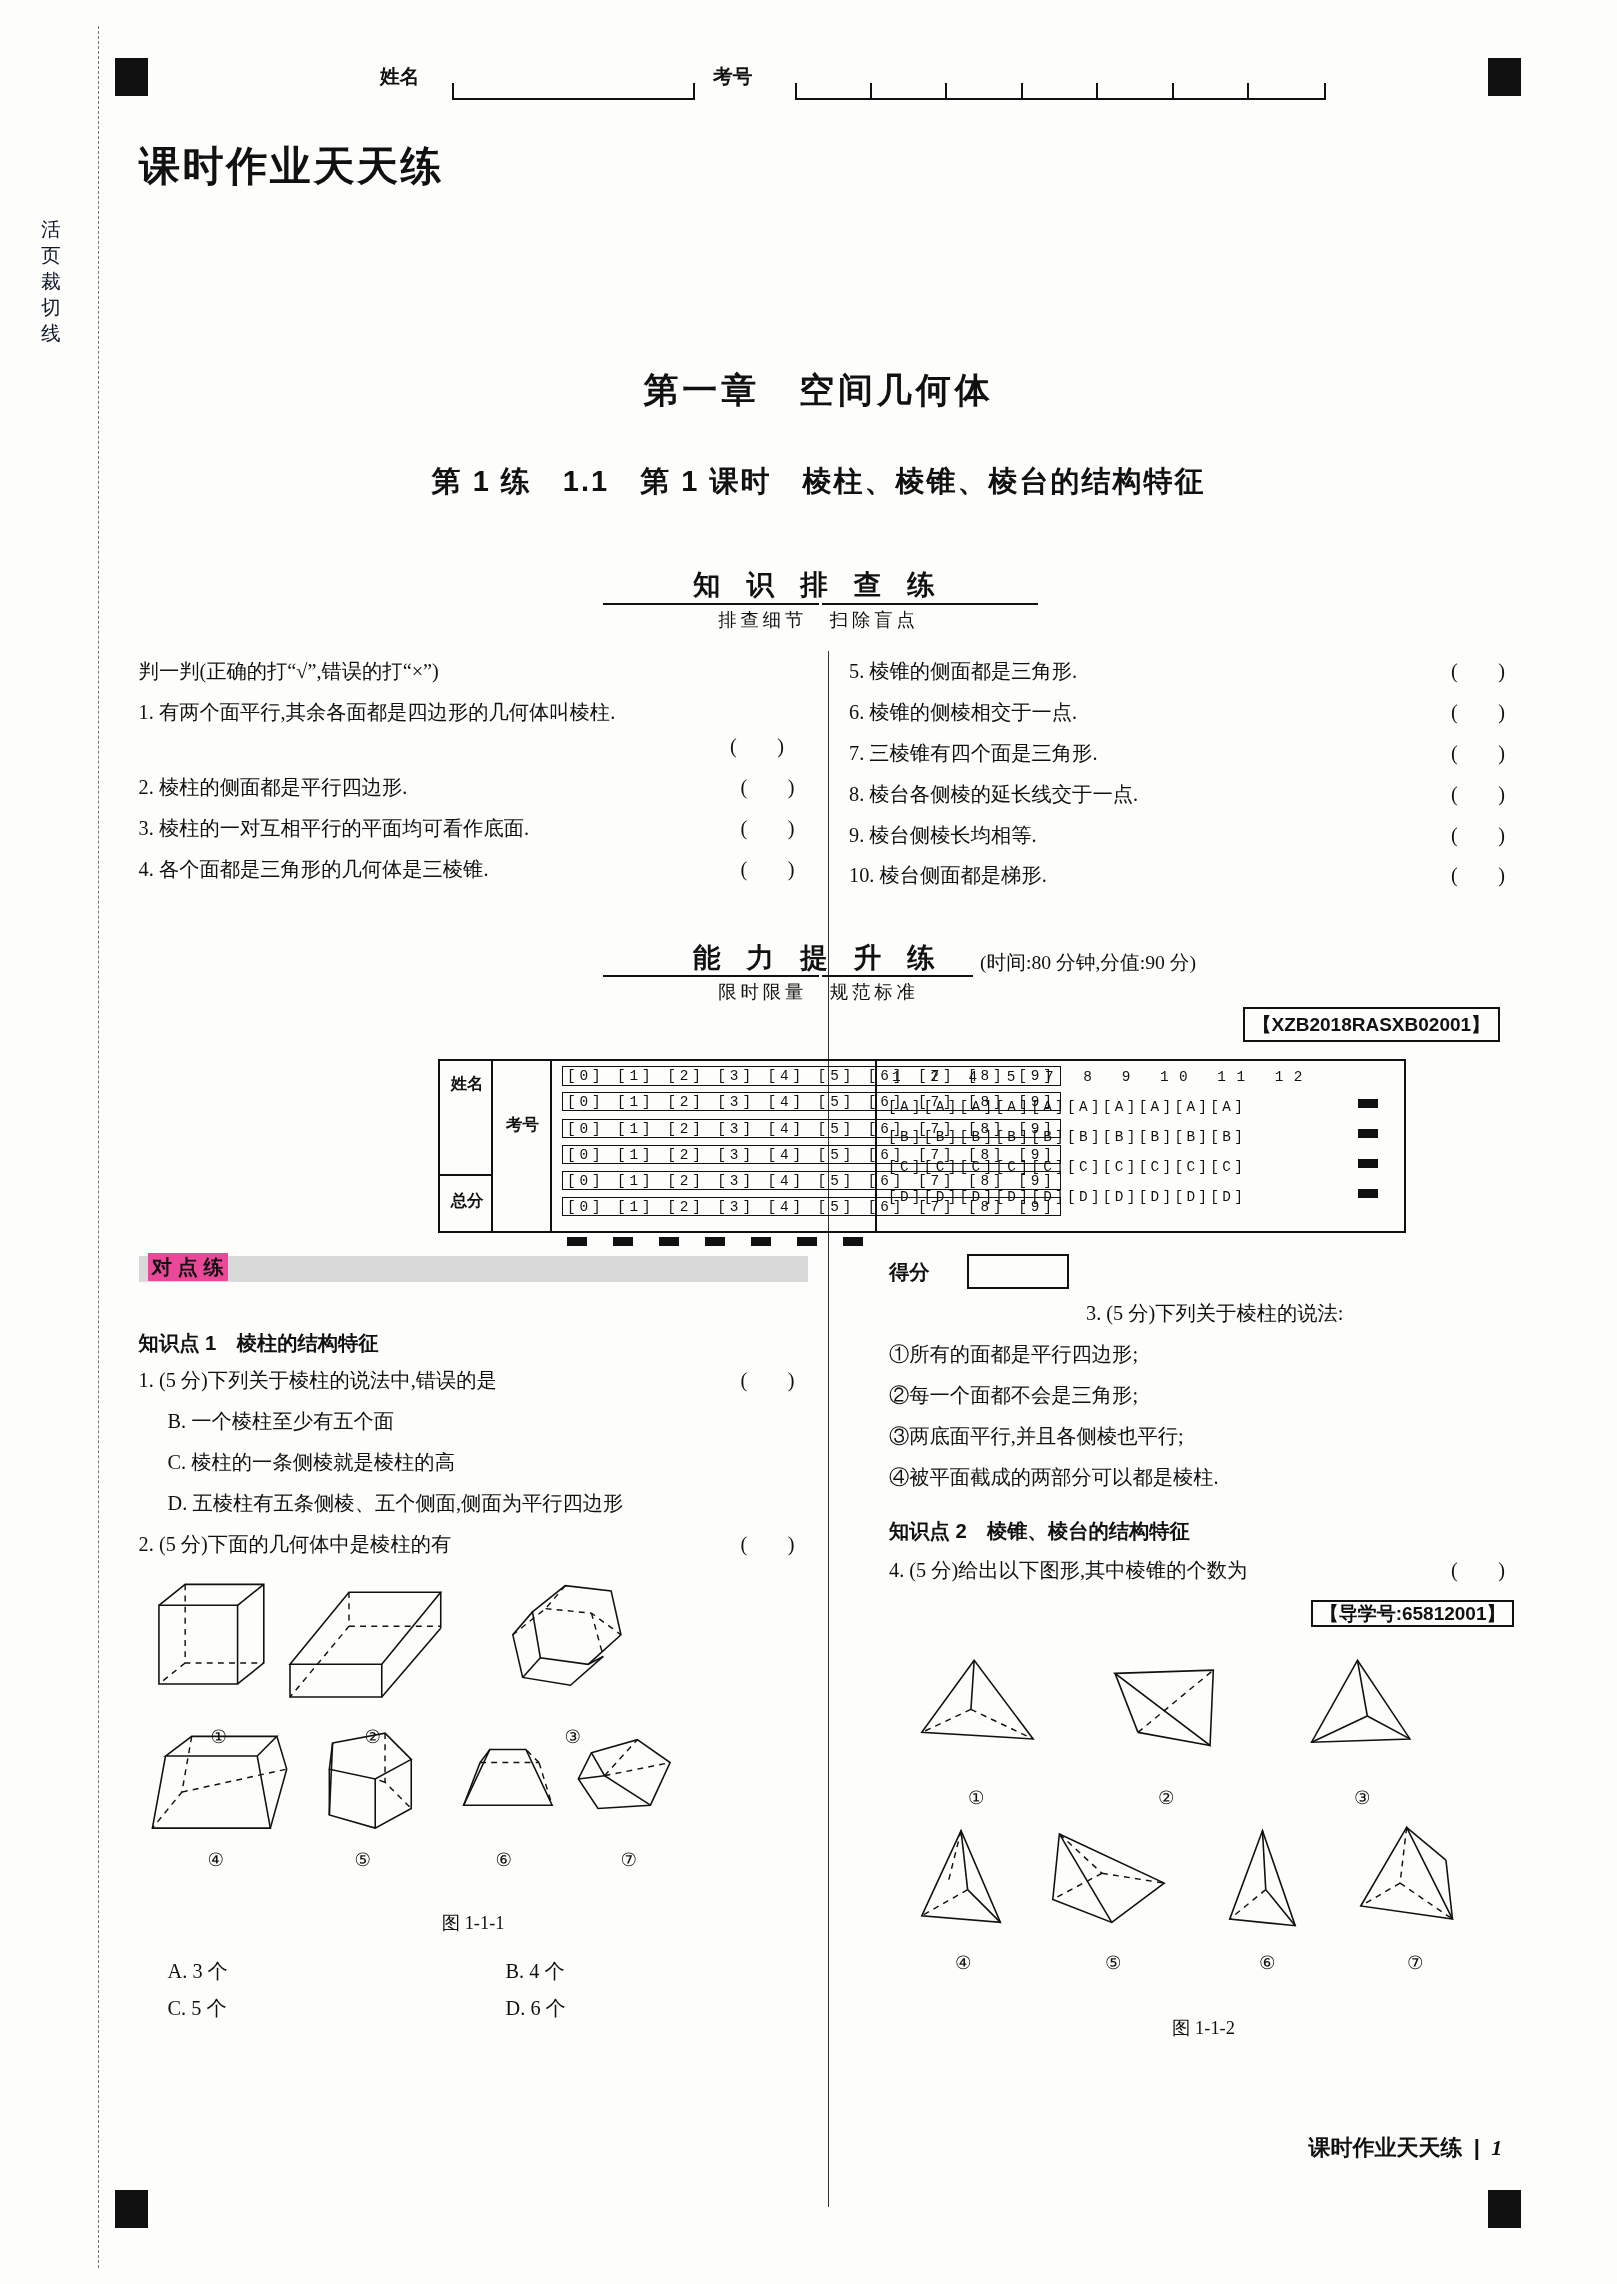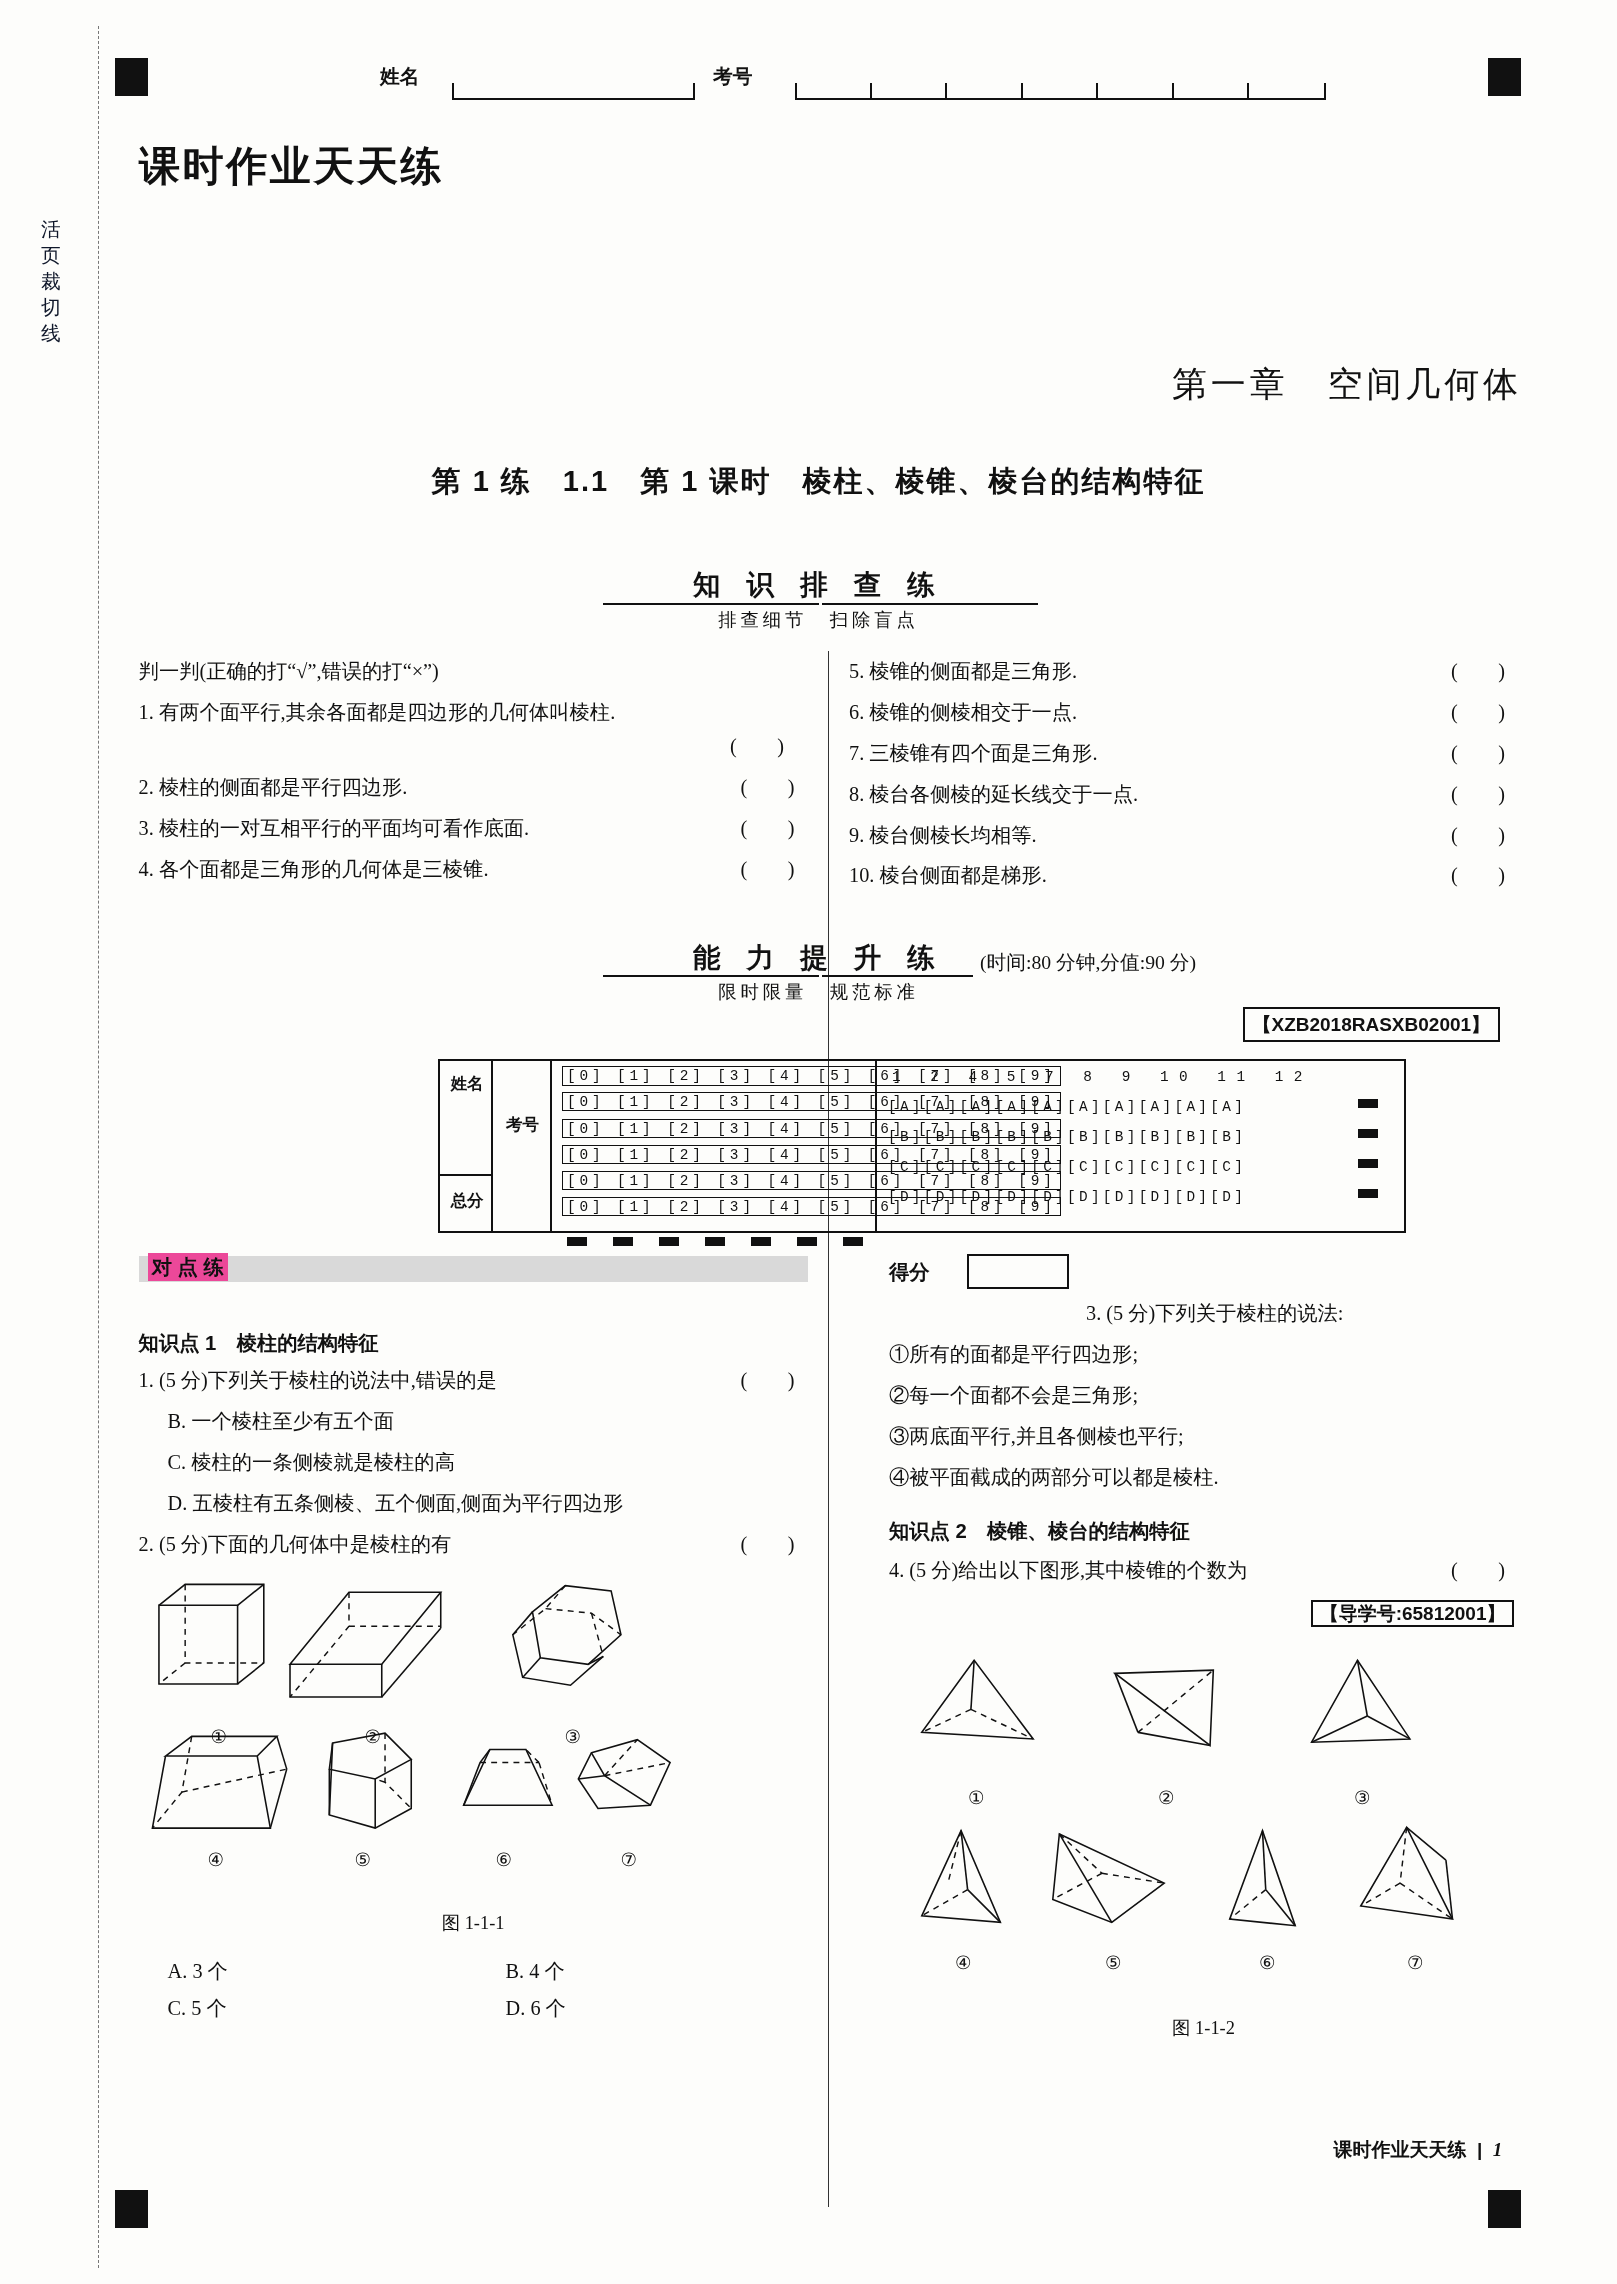--- a/index.html
+++ b/index.html
@@ -21,21 +21,21 @@
   .hdr{position:absolute;top:63px;font-size:19.7px;font-weight:bold;}
   .hdr-name{left:380px;}
   .hdr-no{left:713px;}
   .fieldline{position:absolute;top:98px;border-bottom:2px solid #111;}
   .tick{position:absolute;width:2px;background:#111;}
 
   .mainframe{position:absolute;left:115px;top:115px;width:1407px;height:2072px;}
 
   .bigtitle{position:absolute;left:139px;top:139px;font-size:41px;font-weight:bold;letter-spacing:2.6px;font-family:"Liberation Sans",sans-serif;}
 
-  .chapter{position:absolute;left:0;top:246px;width:1407px;text-align:right;font-size:35px;font-weight:normal;letter-spacing:3.9px;font-family:"Liberation Sans",sans-serif;}
+  .chapter{position:absolute;left:0;top:252px;width:1407px;text-align:center;font-size:35px;font-weight:bold;letter-spacing:3.9px;font-family:"Liberation Sans",sans-serif;}
   .lesson{position:absolute;left:0;top:347px;width:1407px;text-align:center;font-size:29px;font-weight:bold;letter-spacing:2px;font-family:"Liberation Sans",sans-serif;}
 
   .sec1title{position:absolute;left:0;top:452px;width:1407px;text-align:center;}
   .sec1title .t1{font-size:27.5px;font-weight:bold;letter-spacing:9.2px;font-family:"Liberation Sans",sans-serif;}
   .sec1title .t2{font-size:18.4px;letter-spacing:3.9px;margin-top:3.9px;}
   .ruleline{position:absolute;height:2px;background:#111;}
 
   .col-left{position:absolute;left:23.6px;top:538px;width:669px;}
   .col-right{position:absolute;left:734px;top:538px;width:669px;}
   .q{font-size:20.3px;line-height:37px;margin:0 0 3.9px 0;position:relative;}
@@ -68,21 +68,21 @@
   .defen{position:absolute;left:852px;top:1139px;border:2px solid #111;width:98px;height:31px;}
   .defen-lbl{position:absolute;left:774px;top:1143px;font-size:20.3px;font-weight:bold;}
 
   .lowerleft{position:absolute;left:23.6px;top:1180px;width:669px;font-size:20.3px;line-height:38px;}
   .lowerright{position:absolute;left:774px;top:1180px;width:629px;font-size:20.3px;line-height:41px;}
 
   .opt{padding-left:29px;}
   .vdivider2{position:absolute;left:713px;top:1141px;width:0;height:951px;border-left:1.3px solid #333;}
 
   .figcap{text-align:center;font-size:18.4px;}
-  .footer{position:absolute;right:19.7px;bottom:23.6px;font-size:19px;font-weight:bold;font-family:"Liberation Sans",sans-serif;}
+  .footer{position:absolute;right:19.7px;bottom:23.6px;font-size:22px;font-weight:bold;font-family:"Liberation Sans",sans-serif;}
   .footer i{font-style:italic;font-family:"Liberation Serif",serif;}
 
   svg{display:block;}
   .sh{fill:none;stroke:#111;stroke-width:2.4;}
   .shd{fill:none;stroke:#111;stroke-width:2.2;stroke-dasharray:9 8;}
 </style>
 </head>
 <body>
 
 <div class="page">

